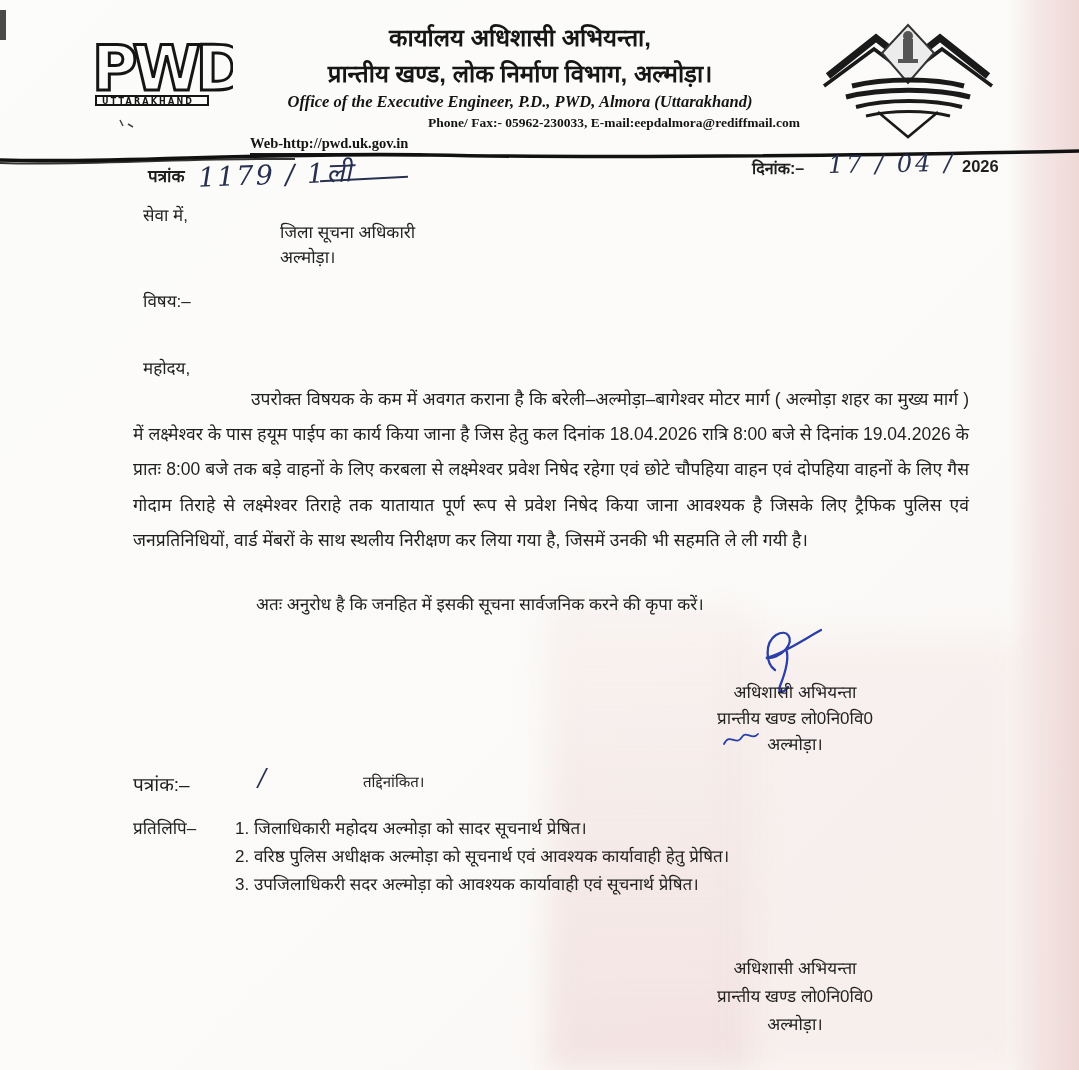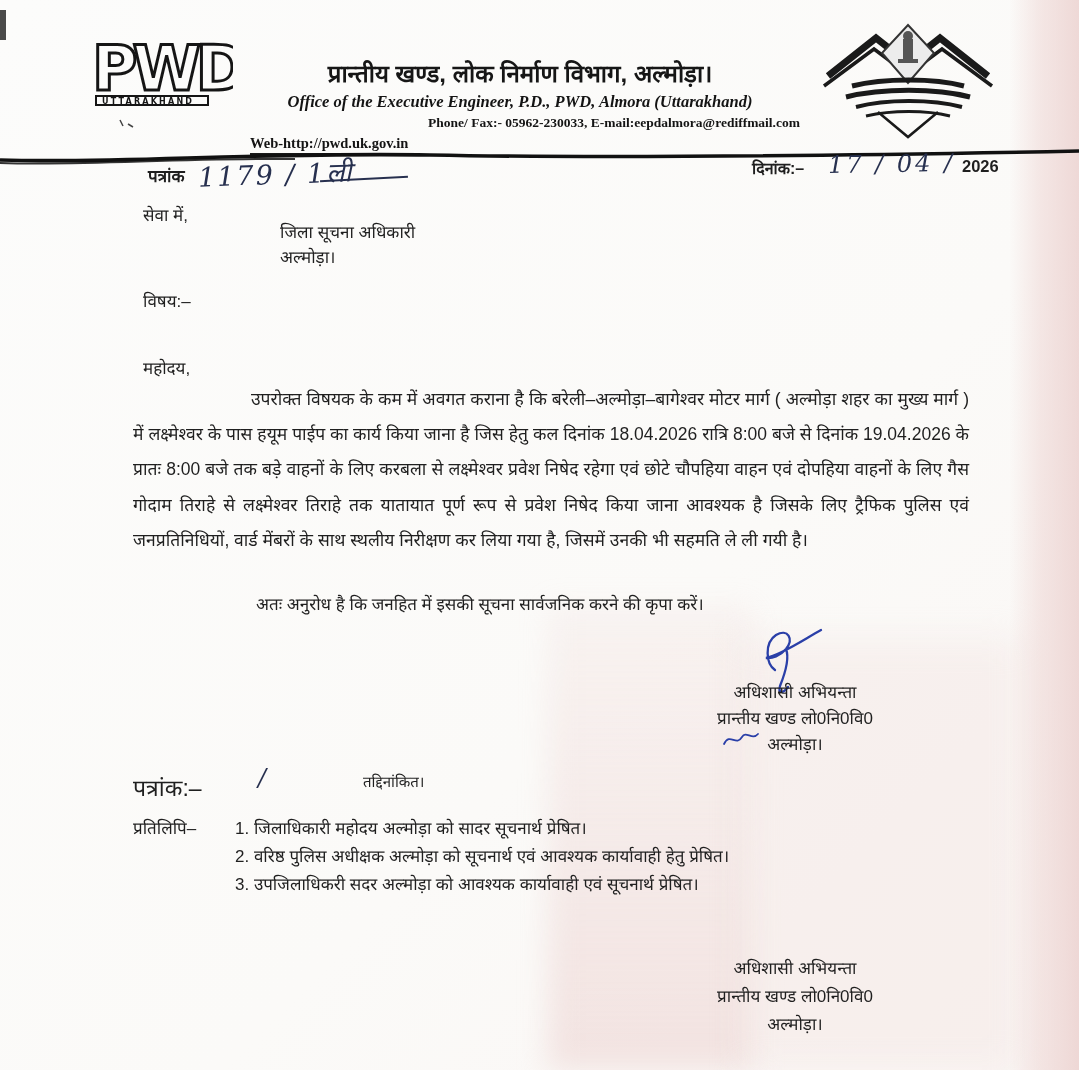--- a/index.html
+++ b/index.html
@@ -50,21 +50,21 @@
   .greeting{left:143px;top:356px;font-size:17px;}
   .para{left:133px;top:382px;width:836px;font-size:17.5px;line-height:35.2px;text-align:justify;text-indent:118px;}
   .request{left:256px;top:592px;font-size:17px;}
   
   .sig-svg{left:735px;top:626px;}
   .sig1{left:700px;top:680px;width:190px;text-align:center;font-size:17px;}
   .sig2{left:690px;top:706px;width:210px;text-align:center;font-size:17px;}
   .sig3{left:700px;top:732px;width:190px;text-align:center;font-size:17px;}
   .sig-scribble{left:722px;top:726px;}
   
-  .ref2-label{left:133px;top:771px;font-size:23px;}
+  .ref2-label{left:133px;top:771px;font-size:19px;}
   .ref2-slash{left:258px;top:764px;font-size:24px;}
   .ref2-text{left:363px;top:771px;font-size:15px;}
   
   .copies-label{left:133px;top:816px;font-size:17px;}
   .copy0{left:235px;top:816px;font-size:17px;}
   .copy1{left:235px;top:844px;font-size:17px;}
   .copy2{left:235px;top:872px;font-size:17px;}
   
   .fsig1{left:700px;top:956px;width:190px;text-align:center;font-size:17px;}
   .fsig2{left:688px;top:984px;width:214px;text-align:center;font-size:17px;}
@@ -100,20 +100,21 @@
       <rect x="81" y="17" width="10" height="20" fill="#555"></rect>
       <rect x="76" y="37" width="20" height="4" fill="#555"></rect>
       <path d="M30 64 C62 56 112 56 142 64" stroke="#1a1a1a" stroke-width="5" fill="none"></path>
       <path d="M24 75 C60 66 114 66 148 75" stroke="#1a1a1a" stroke-width="5" fill="none"></path>
       <path d="M34 85 C64 77 110 77 140 85" stroke="#1a1a1a" stroke-width="4" fill="none"></path>
       <path d="M44 94 C70 88 104 88 128 94" stroke="#1a1a1a" stroke-width="3" fill="none"></path>
       <path d="M56 90 L86 115 L116 90" fill="none" stroke="#1a1a1a" stroke-width="2.5"></path>
     </svg>
   </div>
 
+  <div class="abs hdr-hi1">कार्यालय अधिशासी अभियन्ता,</div>
   <div class="abs hdr-hi2">प्रान्तीय खण्ड, लोक निर्माण विभाग, अल्मोड़ा।</div>
   <div class="abs hdr-en">Office of the Executive Engineer, P.D., PWD, Almora (Uttarakhand)</div>
   <div class="abs hdr-contact">Phone/ Fax:- 05962-230033, E-mail:eepdalmora@rediffmail.com</div>
   <div class="abs hdr-web">Web-http://pwd.uk.gov.in</div>
 
   <div class="abs rule">
     <svg width="1079" height="18" viewBox="0 0 1079 18">
       <path d="M0 13 C120 17 250 5 430 8 C640 12 880 8 1079 4" stroke="#111" stroke-width="3.6" fill="none"></path>
       <path d="M0 16 C90 19 170 11 295 12" stroke="#111" stroke-width="2" fill="none" opacity="0.85"></path>
     </svg>

